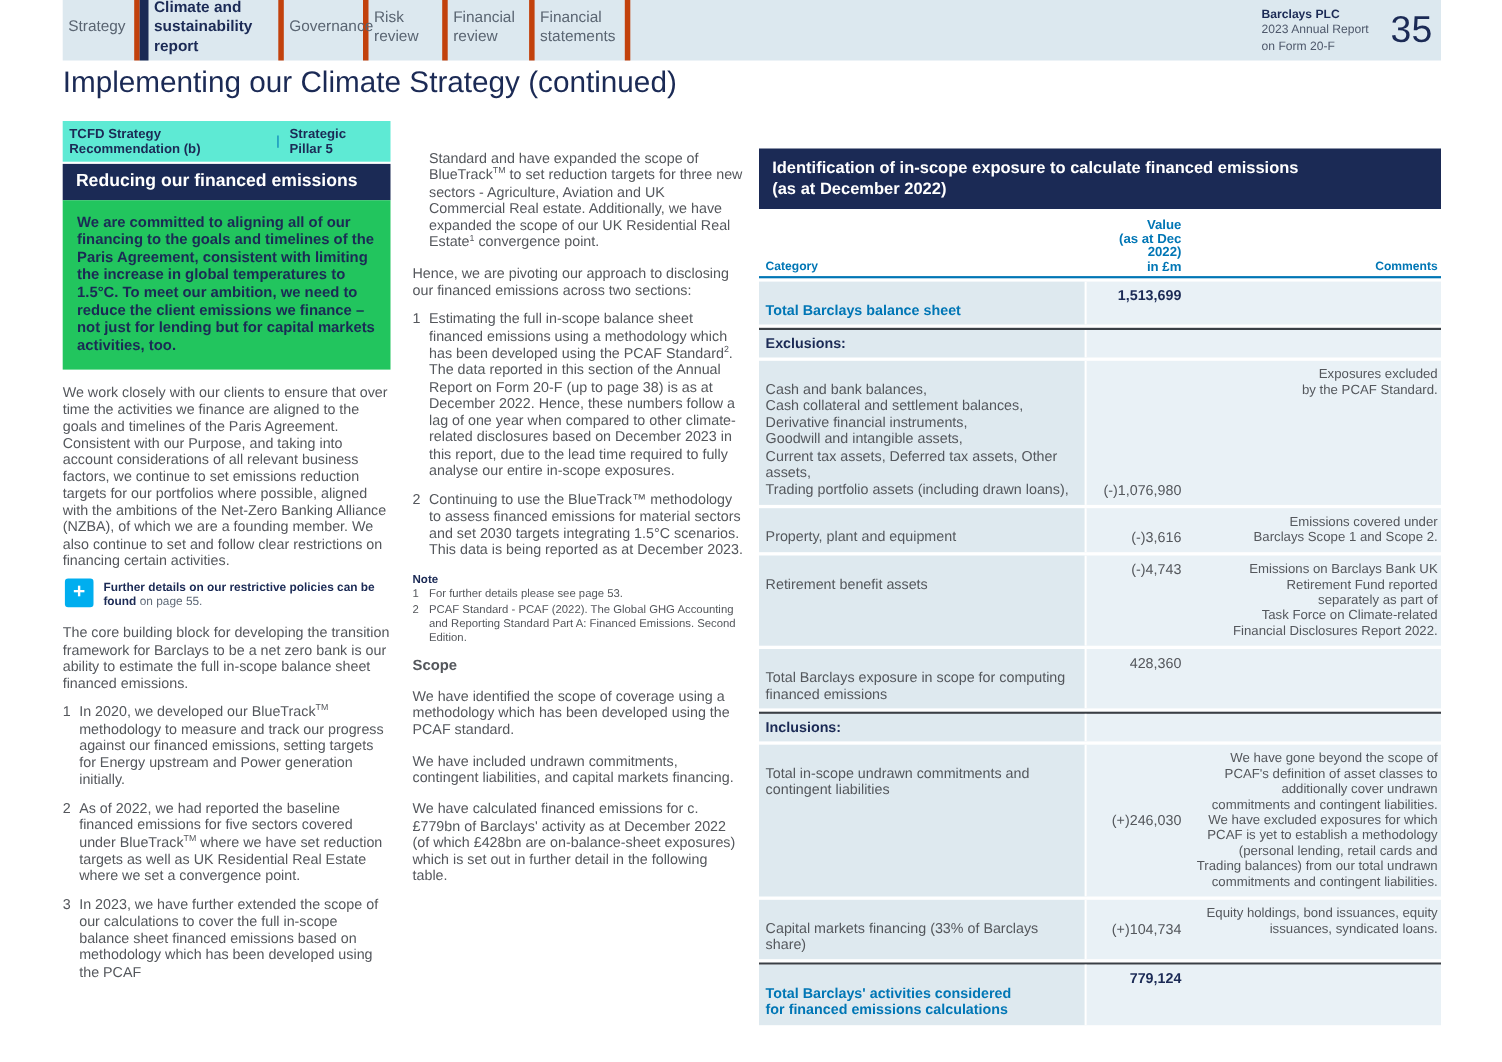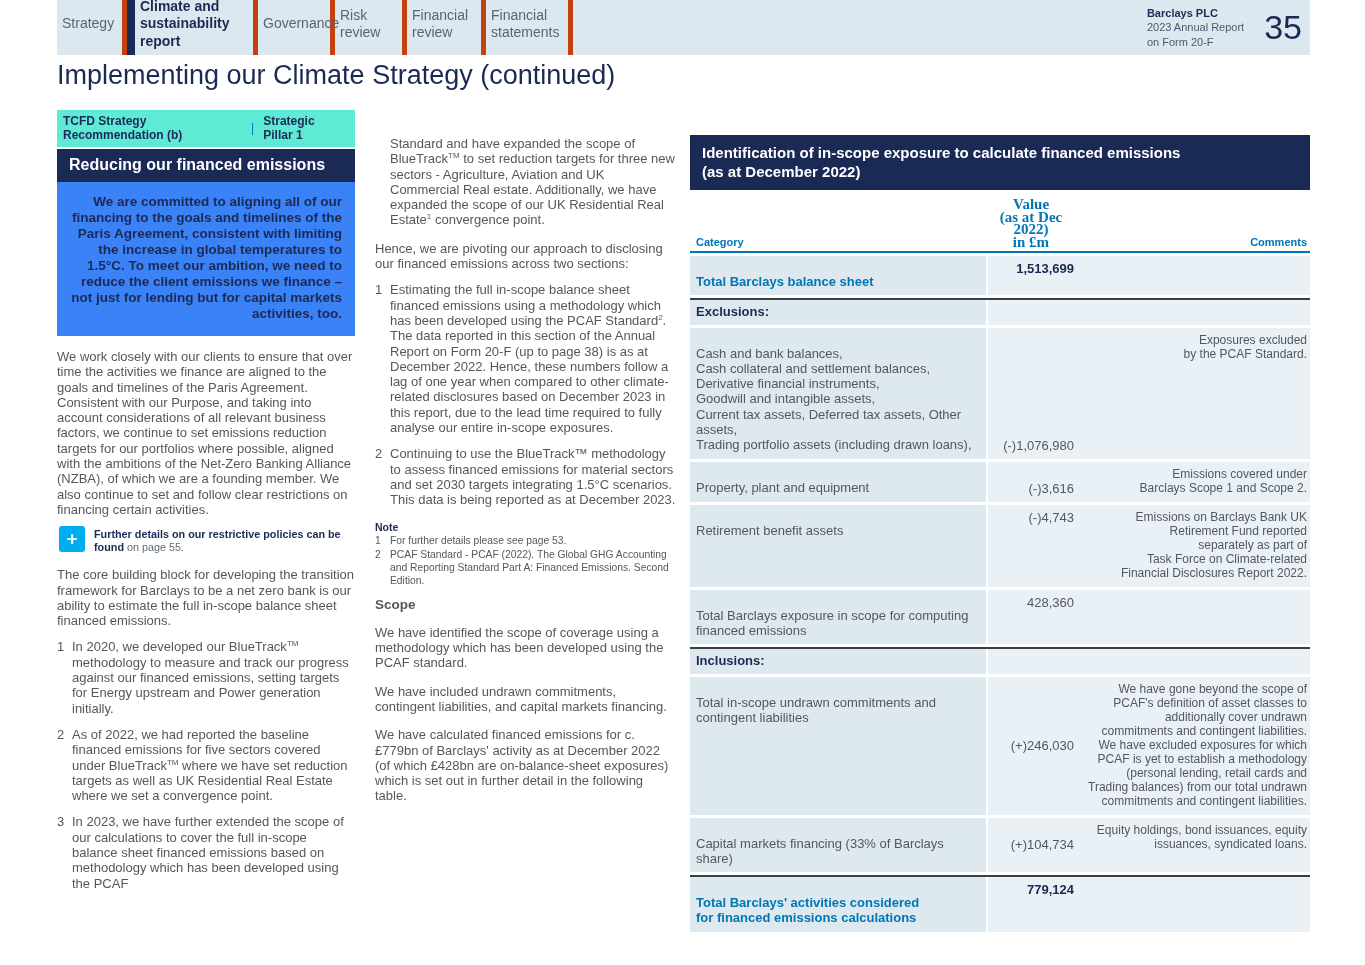--- a/index.html
+++ b/index.html
@@ -26,21 +26,21 @@
   .content { position:absolute; left:57px; top:110px; width:1253px; display:flex; }
   .col-left { width:298px; flex:none; }
   .col-mid  { width:302px; flex:none; margin-left:20px; padding-top:26px; }
   .col-right{ flex:1; margin-left:13px; padding-top:25px; }
 
   
   .tagbar { display:inline-flex; gap:9px; align-items:center; background:#5eead4; padding:4px 10px 5px 6px;
             font-size:12px; font-weight:bold; color:#1b2a55; margin-bottom:2px; }
   .tag-divider { color:#0076b5; font-weight:400; }
   .panel-title { background:#1b2a55; color:#fff; font-weight:bold; font-size:16px; padding:7px 12px 8px; }
-  .intro-box { background:#3b82f6; color:#1b2a55; font-weight:bold; font-size:13.5px; line-height:16px; padding:12px 13px 14px;text-align:right; }
+  .intro-box { background:#22c55e; color:#1b2a55; font-weight:bold; font-size:13.5px; line-height:16px; padding:12px 13px 14px; }
   .bodytext p, .bodytext .li { font-size:13px; line-height:15.3px; color:#54575c; }
   .bodytext p { margin-top:13px; }
   .li { display:flex; margin-top:11px; }
   .li .n { width:15px; flex:none; }
   .li .t { flex:1; }
   sup { font-size:8px; vertical-align:super; line-height:0; }
 
   .callout { display:flex; gap:9px; margin:9px 0 2px 2px; align-items:flex-start; cursor:pointer; }
   .plus-icon { width:26px; height:26px; flex:none; background:#00aeef; border-radius:3px; color:#fff;
                display:flex; align-items:center; justify-content:center; font-size:19px; font-weight:bold; }
@@ -55,21 +55,21 @@
   .note-item .n { width:15px; flex:none; }
   .note-item .t { flex:1; }
   .section-heading { font-size:13.5px; line-height:16.5px; font-weight:bold; color:#1b2a55; margin-top:24px; }
   .sub-heading { font-size:13.5px; font-weight:bold; color:#54575c; margin-top:9px; }
 
   
   .table-title { background:#1b2a55; color:#fff; font-weight:bold; font-size:15px; line-height:19px;
                  padding:8px 12px 9px; white-space:pre-line; }
   .thead { display:flex; align-items:flex-end; border-bottom:2px solid #0076b5; padding:8px 0 3px; color:#0076b5; font-weight:bold; }
   .h-cat { width:298px; flex:none; font-size:11px; padding-left:6px; }
-  .h-val { width:86px; flex:none; text-align:center; font-size:15px; line-height:12.5px; white-space:pre-line;font-family:Liberation Serif, serif; }
+  .h-val { width:86px; flex:none; text-align:right; font-size:12px; line-height:12.5px; white-space:pre-line; }
   .h-com { flex:1; text-align:right; font-size:11px; padding-right:3px; }
 
   .trow { display:flex; margin-top:3px; }
   .c-cat { width:298px; flex:none; background:#dee9ef; border-right:2px solid #fff;
            padding:18px 10px 6px 6px; font-size:13px; line-height:15.3px; color:#54575c; white-space:pre-line; }
   .c-rest { flex:1; background:#e9f1f6; display:flex; align-items:flex-start; }
   .c-val { width:86px; flex:none; text-align:right; font-size:13px; color:#54575c; padding:5px 0 6px; }
   .c-com { flex:1; text-align:right; font-size:12px; line-height:14px; color:#54575c;
            padding:5px 3px 7px 8px; white-space:pre-line; }
   .vv-top .c-val { align-self:flex-start; }
@@ -122,21 +122,21 @@
   </div>
 
   <h1 class="page-title">Implementing our Climate Strategy (continued)</h1>
 
   <div class="content">
 
     <div class="col-left bodytext">
       <div class="tagbar">
         <span>TCFD Strategy Recommendation (b)</span>
         <span class="tag-divider">|</span>
-        <span>Strategic Pillar 1</span>
+        <span>Strategic Pillar 5</span>
       </div>
       <div class="panel-title">Reducing our financed emissions</div>
       <div class="intro-box">We are committed to aligning all of our financing to the goals and timelines of the Paris Agreement, consistent with limiting the increase in global temperatures to 1.5°C. To meet our ambition, we need to reduce the client emissions we finance – not just for lending but for capital markets activities, too.</div>
       <p>We work closely with our clients to ensure that over time the activities we finance are aligned to the goals and timelines of the Paris Agreement. Consistent with our Purpose, and taking into account considerations of all relevant business factors, we continue to set emissions reduction targets for our portfolios where possible, aligned with the ambitions of the Net-Zero Banking Alliance (NZBA), of which we are a founding member. We also continue to set and follow clear restrictions on financing certain activities.</p>
       <div class="callout">
         <div class="plus-icon">+</div>
         <div class="callout-text"><b>Further details on our restrictive policies can be found</b><span> on page 55.</span></div>
       </div>
       <p>The core building block for developing the transition framework for Barclays to be a net zero bank is our ability to estimate the full in-scope balance sheet financed emissions.</p>
       <div id="left-list">

